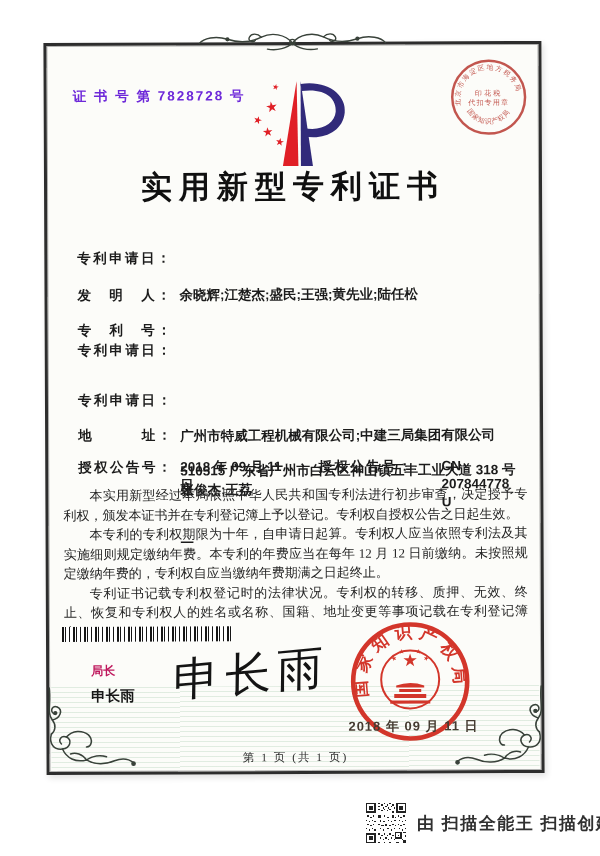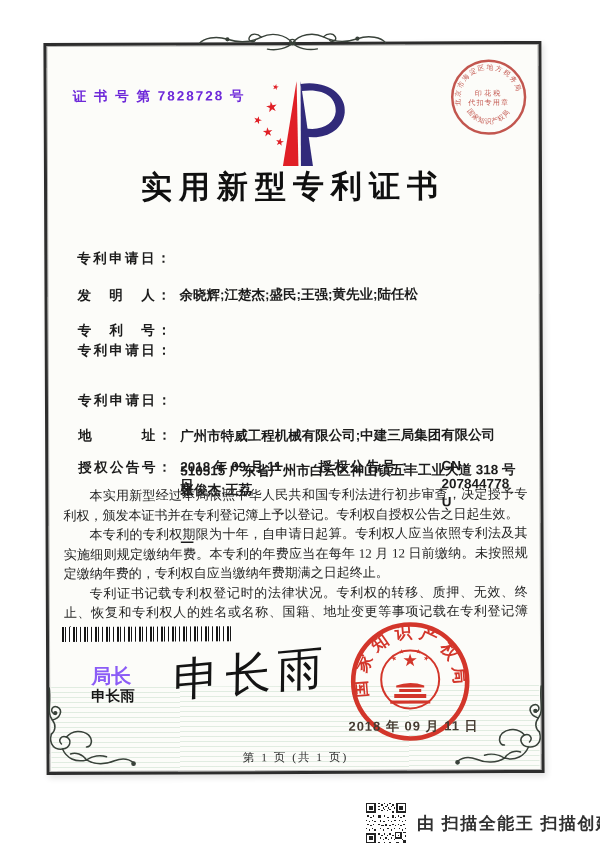--- a/index.html
+++ b/index.html
@@ -36,21 +36,21 @@
   .paras{
     position:absolute;left:15px;right:13px;top:440px;
     font-family:"Liberation Serif",serif;font-size:13px;line-height:19.5px;color:#242424;
     text-align:justify;
   }
   .paras p{margin:0;text-indent:2em;}
   .barcode{
     position:absolute;left:13px;top:581px;width:170px;height:15px;
     background:repeating-linear-gradient(90deg,#161616 0 2px,#fff 2px 3px,#161616 3px 4px,#fff 4px 7px,#161616 7px 8px,#fff 8px 11px);
   }
-  .director-title{position:absolute;left:42px;top:617px;font-size:20px;font-weight:700;color:#8b5cf6;}
+  .director-title{position:absolute;left:42px;top:617px;font-size:12px;font-weight:700;color:#be185d;}
   .director-name{position:absolute;left:42px;top:641px;font-size:14.5px;font-weight:700;color:#181818;}
   .signature{
     position:absolute;left:92px;top:598px;width:220px;text-align:center;
     font-family:"Liberation Serif",serif;font-size:46px;font-weight:500;color:#141414;
     letter-spacing:6px;transform:rotate(-5deg) skewX(-6deg);white-space:nowrap;
   }
   .seal{position:absolute;left:295px;top:571px;width:132px;height:132px;opacity:.93;}
   .seal-date{
     position:absolute;left:299px;top:673px;font-size:13px;font-weight:700;color:#453b31;
     letter-spacing:1px;white-space:nowrap;

